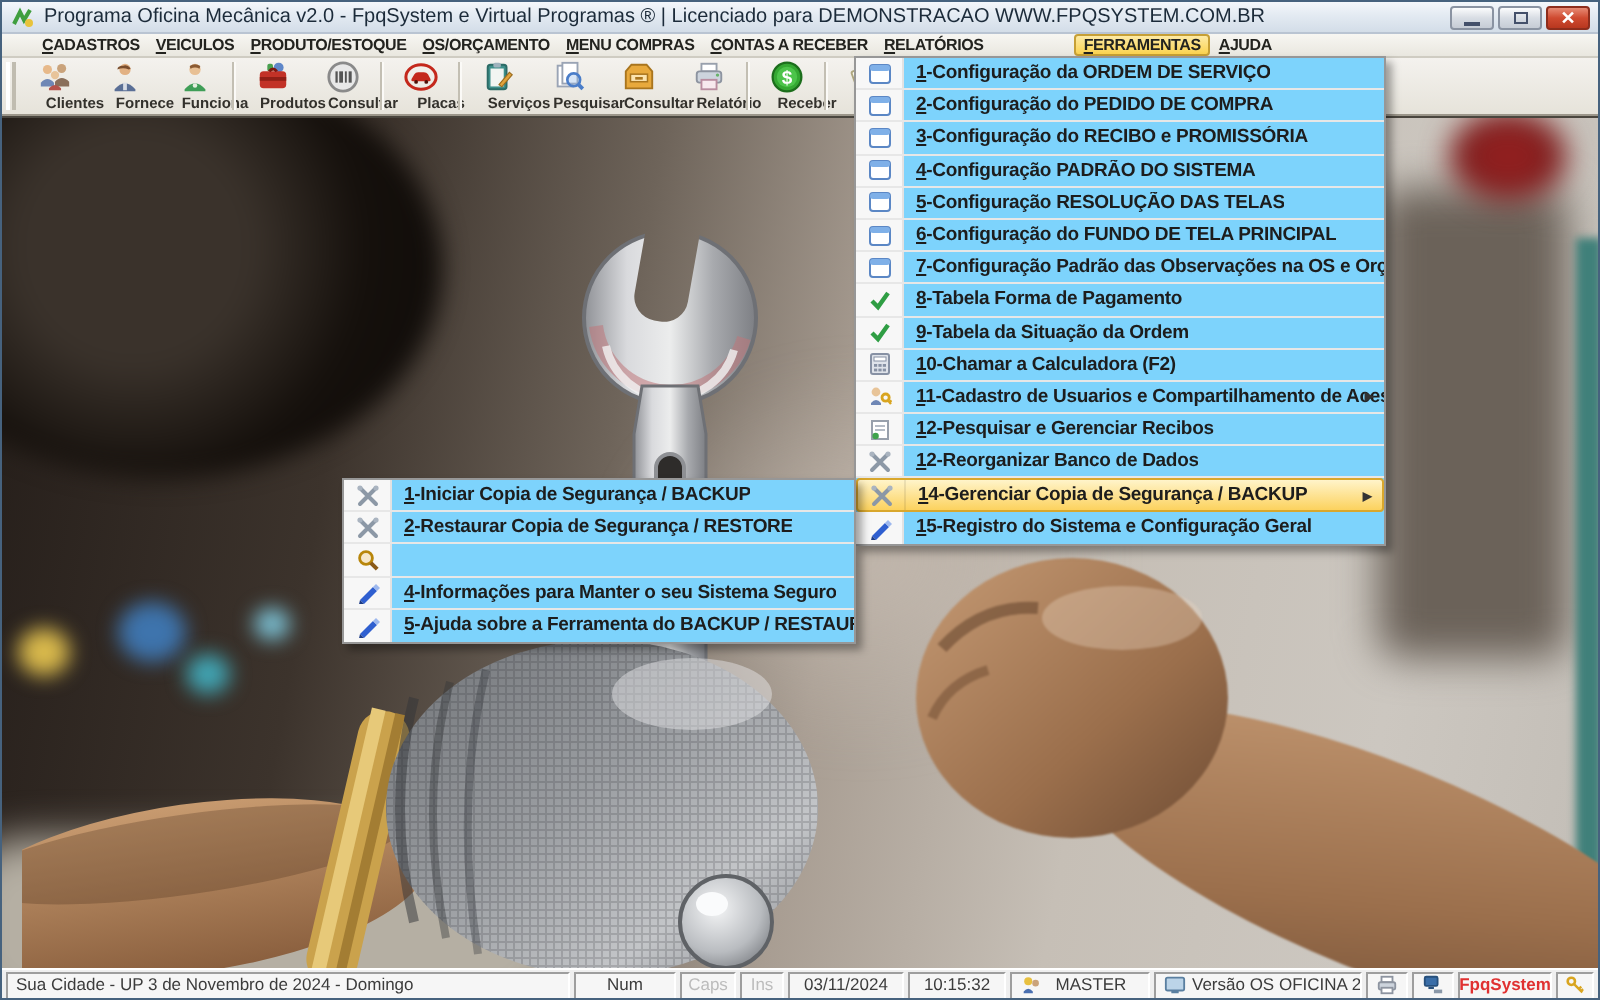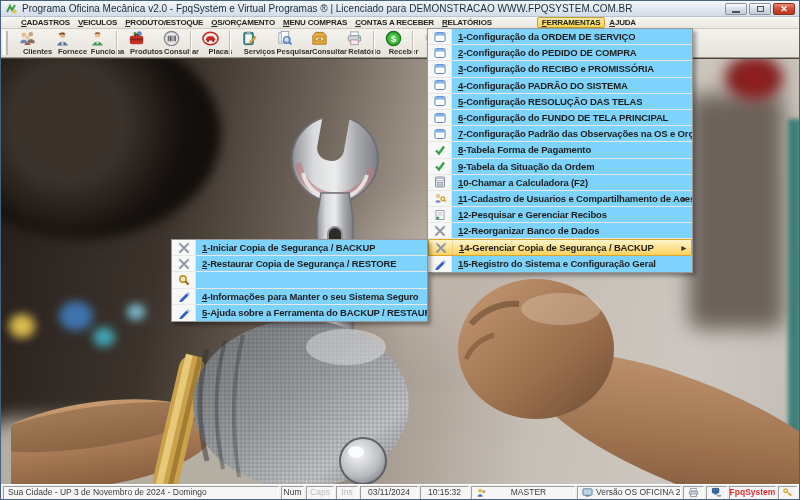--- a/index.html
+++ b/index.html
@@ -604,36 +604,36 @@
           </svg>
         </span>
       <span class="mlabel">5-Ajuda sobre a Ferramenta do BACKUP / RESTAURAÇÃO</span>
     </div>
   </div>
 
   <div class="statusbar">
     <div class="sp grow">
         <span>Sua Cidade - UP  3 de Novembro de 2024 - Domingo</span>
       </div>
-    <div class="sp center" style="width:23px">
+    <div class="sp center" style="width:51px">
         <span>Num</span>
       </div>
     <div class="sp center dim" style="width:28px">
         <span>Caps</span>
       </div>
     <div class="sp center dim" style="width:22px">
         <span>Ins</span>
       </div>
     <div class="sp center" style="width:58px">
         <span>03/11/2024</span>
       </div>
     <div class="sp center" style="width:49px">
         <span>10:15:32</span>
       </div>
-    <div class="sp" style="width:104px">
+    <div class="sp" style="width:70px">
       <svg viewBox="0 0 12 12">
           <circle cx="4.5" cy="4" r="2.2" fill="#e8c040"></circle>
           <path d="M2 9.5 q2.5 -3 5 0 v1 h-5z" fill="#4a6fb0"></path>
           <circle cx="8.5" cy="5" r="1.8" fill="#caa37b"></circle>
         </svg>
       <span style="flex:1; text-align:center">MASTER</span>
     </div>
     <div class="sp" style="width:104px; gap:3px">
       <svg viewBox="0 0 12 12">
           <rect x="1" y="2" width="10" height="7" rx="1" fill="#bcd4e8" stroke="#5a7fa0"></rect>

